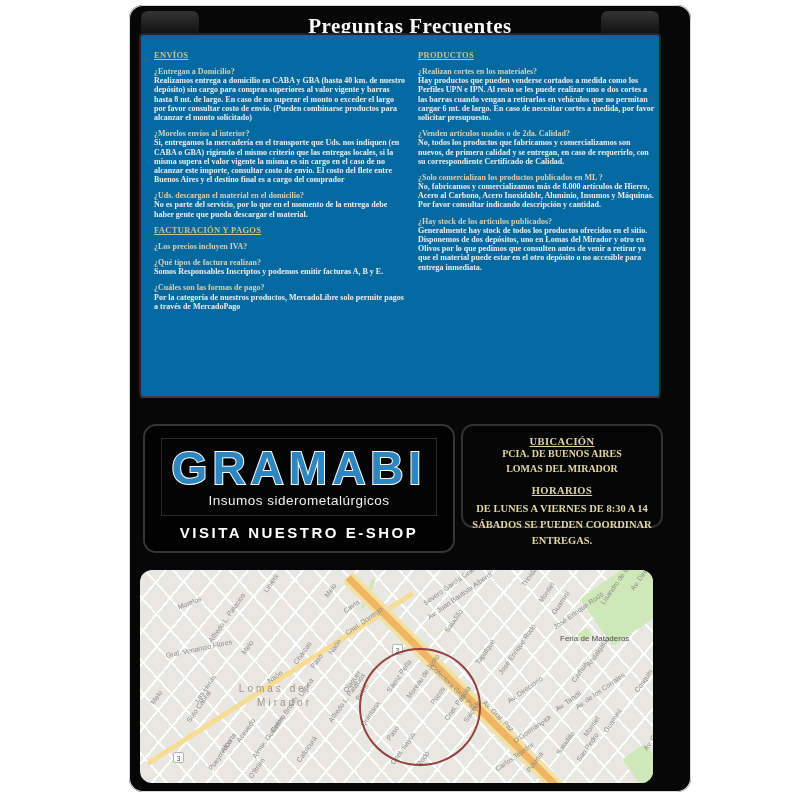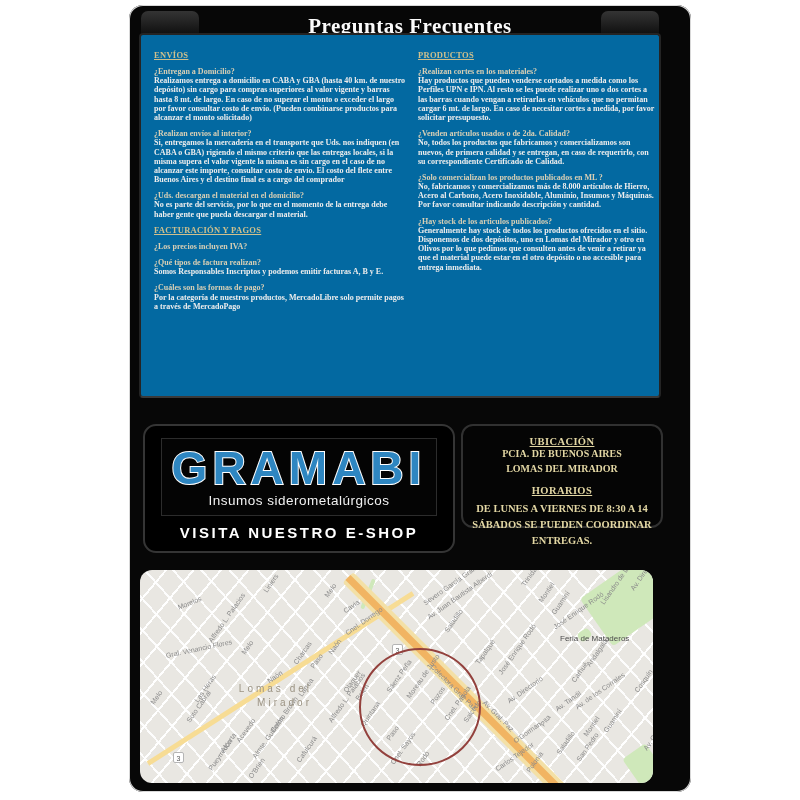--- a/index.html
+++ b/index.html
@@ -74,21 +74,21 @@
 
     <div class="title-tab" style="left:12px;top:6px;"></div>
     <div class="title-tab" style="left:472px;top:6px;"></div>
     <div class="page-title">Preguntas Frecuentes</div>
 
     <div class="faq-box">
       <div class="faq-col col-left" id="faq-col-left">
           <div class="sec-h">ENVÍOS</div>
           <div class="q">¿Entregan a Domicilio?</div>
           <div class="a">Realizamos entrega a domicilio en CABA y GBA (hasta 40 km. de nuestro depósito) sin cargo para compras superiores al valor vigente y barras hasta 8 mt. de largo. En caso de no superar el monto o exceder el largo por favor consultar costo de envío. (Pueden combinarse productos para alcanzar el monto solicitado)</div>
-          <div class="q">¿Realizan envíos al interior?</div>
+          <div class="q">¿Morelos envíos al interior?</div>
           <div class="a">Si, entregamos la mercadería en el transporte que Uds. nos indiquen (en CABA o GBA) rigiendo el mismo criterio que las entregas locales, si la misma supera el valor vigente la misma es sin cargo en el caso de no alcanzar este importe, consultar costo de envío. El costo del flete entre Buenos Aires y el destino final es a cargo del comprador</div>
           <div class="q">¿Uds. descargan el material en el domicilio?</div>
           <div class="a">No es parte del servicio, por lo que en el momento de la entrega debe haber gente que pueda descargar el material.</div>
           <div class="sec-h">FACTURACIÓN Y PAGOS</div>
           <div class="q">¿Los precios incluyen IVA?</div>
           <div class="q">¿Qué tipos de factura realizan?</div>
           <div class="a">Somos Responsables Inscriptos y podemos emitir facturas A, B y E.</div>
           <div class="q">¿Cuáles son las formas de pago?</div>
           <div class="a">Por la categoría de nuestros productos, MercadoLibre solo permite pagos a través de MercadoPago</div>
         </div>

